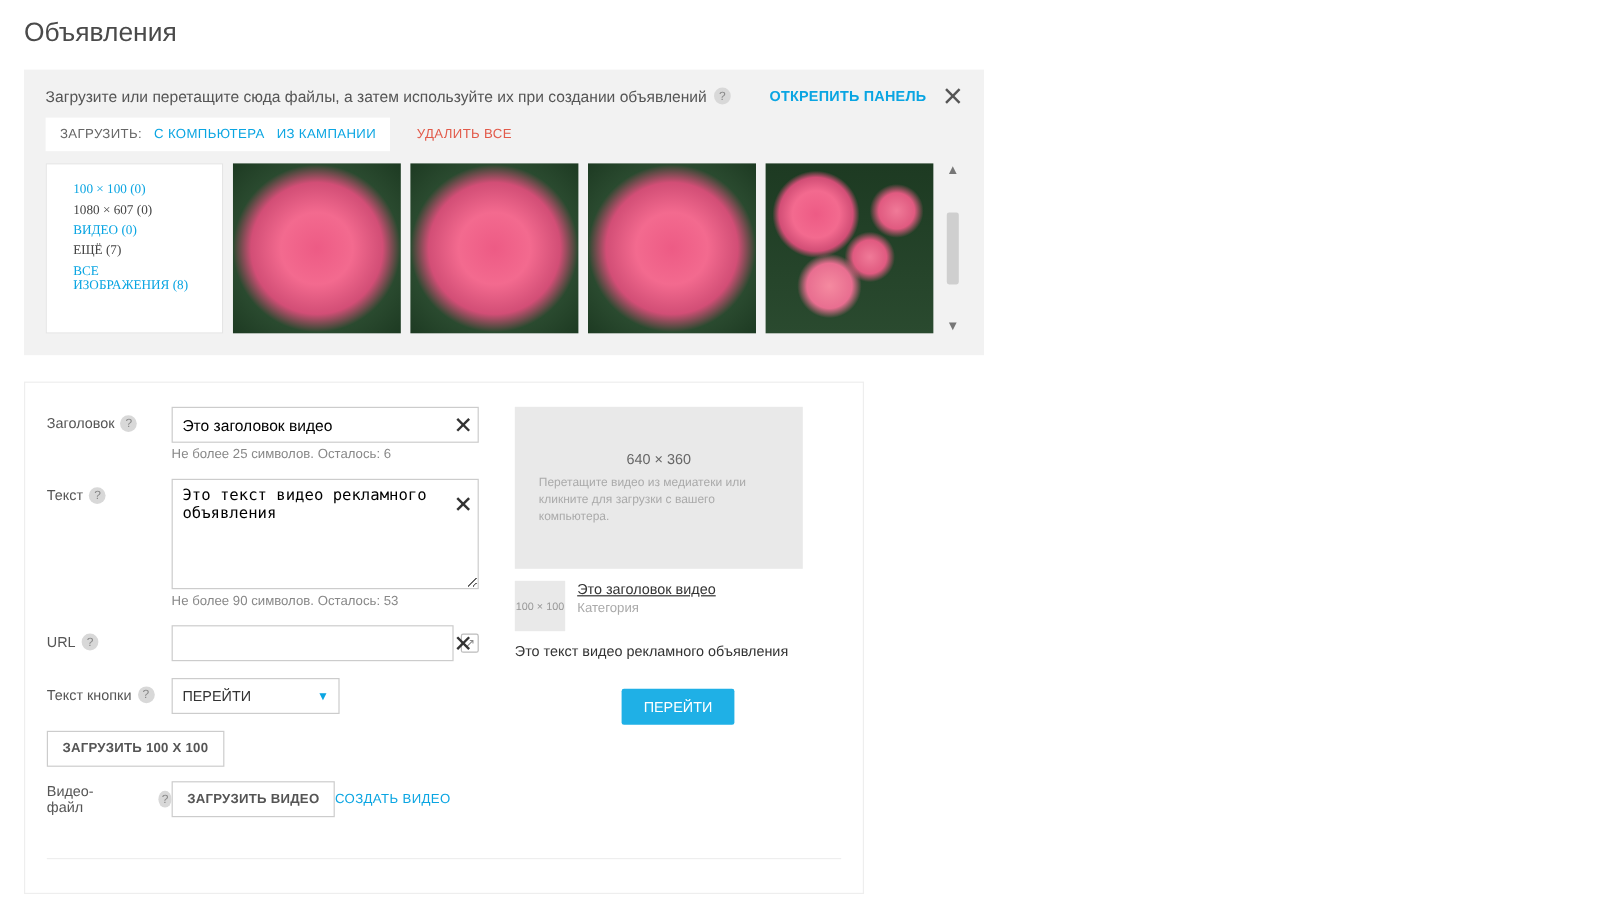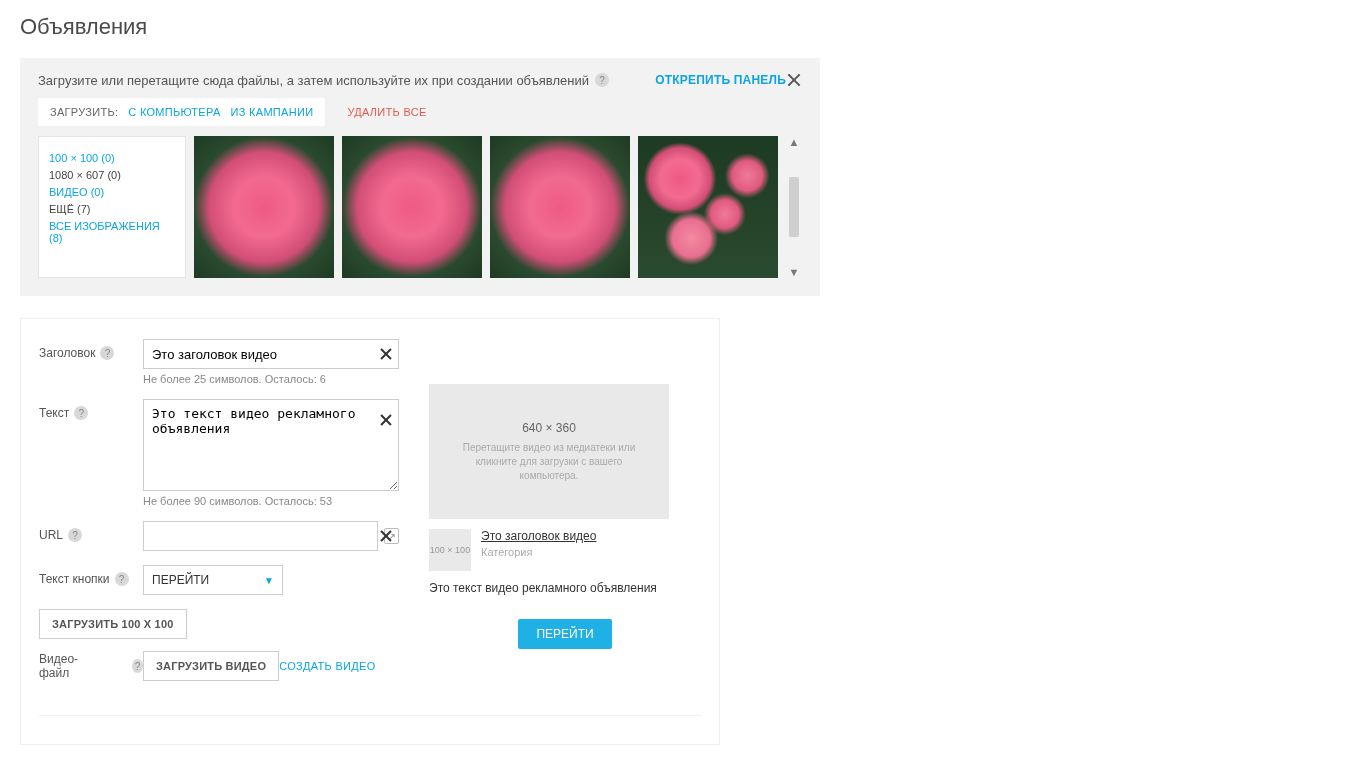--- a/index.html
+++ b/index.html
@@ -4,36 +4,36 @@
 <style>
   * { box-sizing: border-box; margin: 0; padding: 0; }
   body { font-family: Arial, Helvetica, sans-serif; font-size: 13px; color: #333; background: #fff; padding: 0 20px 40px 20px; }
   .page-title { font-size: 22px; font-weight: 400; color: #4a4a4a; margin: 14px 0 18px 0; }
 
   
   .upload-panel { background: #f2f2f2; padding: 14px 18px 18px 18px; position: relative; max-width: 800px; }
   .upload-instr-row { display: flex; align-items: center; justify-content: space-between; margin-bottom: 10px; }
   .upload-instr { font-size: 13px; color: #555; display: flex; align-items: center; gap: 6px; }
   .help-ic { width: 14px; height: 14px; border-radius: 50%; background: #d8d8d8; color: #888; font-size: 10px; display: inline-flex; align-items:center; justify-content:center; }
-  .unpin-wrap { display:flex; align-items:center; }
+  .unpin-wrap { display:flex; align-items:center; gap: 14px; }
   .unpin { color: #0aa5e2; font-size: 12px; font-weight: 600; letter-spacing: .2px; cursor: pointer; }
   .close-x { width: 16px; height: 16px; position: relative; cursor: pointer; }
   .close-x::before, .close-x::after { content:""; position:absolute; left:7px; top:0; width:2px; height:16px; background:#555; }
   .close-x::before { transform: rotate(45deg); }
   .close-x::after { transform: rotate(-45deg); }
 
   .load-tabs { display:flex; align-items:center; gap: 0; margin-bottom: 10px; }
   .load-tab-bg { background:#fff; padding: 8px 12px; display:flex; align-items:center; gap: 10px; }
   .load-lbl { font-size: 11px; color:#666; letter-spacing:.3px; }
   .load-link { font-size: 11px; color:#0aa5e2; cursor:pointer; letter-spacing:.3px; }
   .del-all { font-size: 11px; color:#e25a4a; margin-left: 22px; cursor:pointer; letter-spacing:.3px; }
 
   .media-row { display:flex; gap: 8px; }
   .filter-box { width: 148px; background:#fff; border:1px solid #e5e5e5; padding: 10px 10px; font-size: 11px; }
-  .filter-box div { margin: 5px 0; cursor:pointer; }
+  .filter-box div { margin: 5px 12px; cursor:pointer;font-family:Liberation Serif, serif; }
   .filter-blue { color:#0aa5e2; }
   .filter-dark { color:#444; }
   .thumb { width: 142px; height: 142px; background: radial-gradient(circle at 50% 50%, #ed5b85 0%, #f36a8f 30%, #d24e76 55%, #2a4a2f 70%, #1d3a22 100%); position:relative; }
   .thumb-multi { width: 142px; height: 142px; background:
      radial-gradient(circle at 30% 30%, #ed5b85 0%, #f36a8f 14%, #d24e76 22%, transparent 26%),
      radial-gradient(circle at 62% 55%, #f07a98 0%, #e05a80 12%, transparent 18%),
      radial-gradient(circle at 38% 72%, #f58aa0 0%, #e86e90 14%, transparent 20%),
      radial-gradient(circle at 78% 28%, #f07a98 0%, #e05a80 10%, transparent 15%),
      linear-gradient(#1d3a22, #2a4a2f);
   }
@@ -60,21 +60,21 @@
   .hint { font-size: 11px; color:#888; margin-top:4px; }
   .extlink { width:16px; height:16px; border:1px solid #bbb; border-radius:2px; margin-left:6px; display:inline-flex; align-items:center; justify-content:center; font-size:10px; color:#888; cursor:pointer; }
 
   .sel { border:1px solid #ccc; height:30px; width:140px; padding: 0 8px; display:flex; align-items:center; justify-content:space-between; font-size:12px; cursor:pointer; background:#fff; }
   .sel-caret { color:#0aa5e2; font-size:10px; }
 
   .btn-outline { border:1px solid #ccc; background:#fff; color:#555; font-size:11px; padding: 8px 12px; cursor:pointer; letter-spacing:.2px;font-weight:bold; }
   .link-blue { color:#0aa5e2; font-size:11px; cursor:pointer; letter-spacing:.3px; }
 
   
-  .drop640 { width:240px; height:135px; background:#e9e9e9; display:flex; flex-direction:column; align-items:center; justify-content:center; text-align:center; padding:20px;margin-top:45px; }
+  .drop640 { width:240px; height:135px; background:#e9e9e9; display:flex; flex-direction:column; align-items:center; justify-content:center; text-align:left; padding:20px; }
   .drop640 .dim { font-size:12px; color:#666; margin-bottom:6px; }
   .drop640 .msg { font-size:10px; color:#aaa; line-height:1.4; }
   .prev-row { display:flex; gap:10px; margin-top:10px; align-items:flex-start; }
   .thumb100 { width:42px; height:42px; background:#e9e9e9; display:flex; align-items:center; justify-content:center; font-size:9px; color:#999; }
   .prev-title { font-size:12px; text-decoration:underline; color:#333; }
   .prev-cat { font-size:11px; color:#aaa; margin-top:3px; }
   .prev-text { font-size:12px; color:#333; margin-top:10px; }
   .btn-primary { background:#1fb0e6; color:#fff; border:none; padding:8px 18px; font-size:12px; cursor:pointer; border-radius:2px; }
 
   

